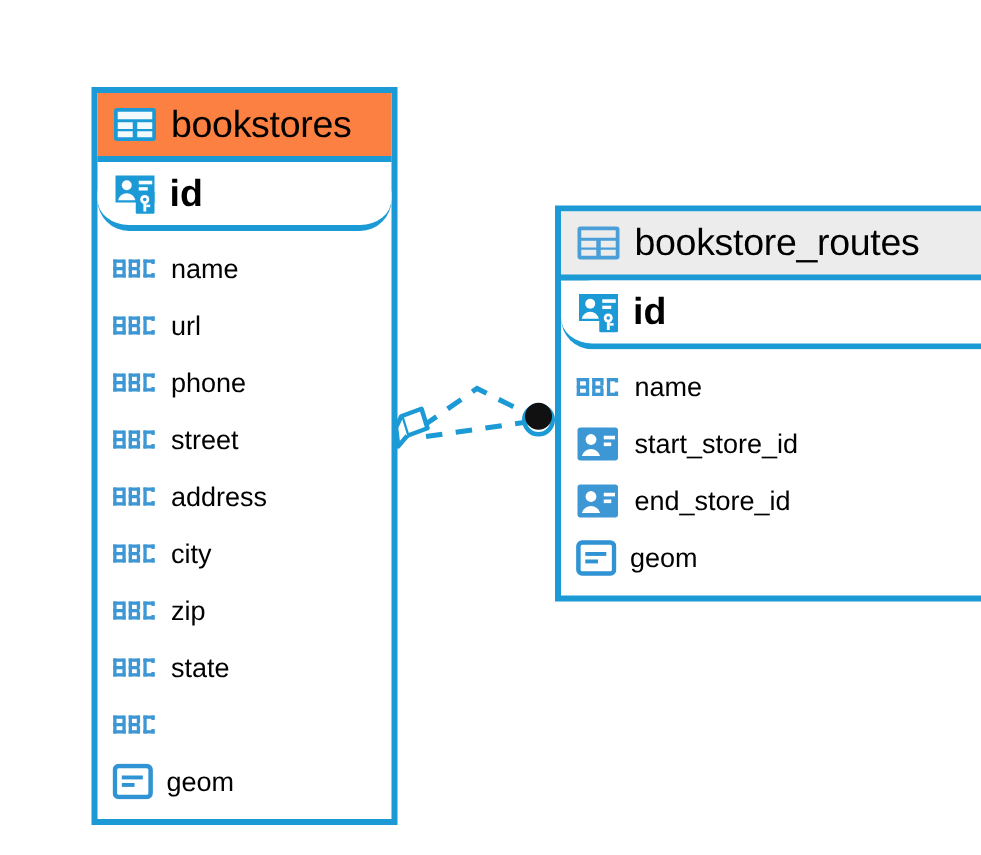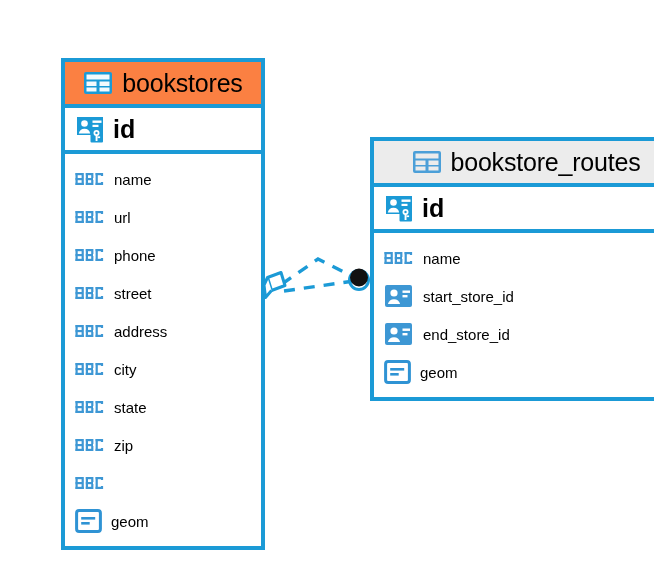--- a/index.html
+++ b/index.html
@@ -29,60 +29,60 @@
   }
 
   .entity-header {
     box-sizing: border-box;
     height: 46px;
     display: flex;
     align-items: center;
     gap: 9px;
     padding: 15px 10px;
     border-bottom: 4px solid #1b9ad6;
-    justify-content: center;
   }
   .entity-header.accent-orange { background: #fb8042; }
   .entity-header.accent-gray   { background: #ececec; }
 
   .entity-title {
     font-size: 25px;
     color: #000000;
     letter-spacing: -0.2px;
     white-space: nowrap;
   }
 
   .pk-row {
     box-sizing: border-box;
     height: 46px;
     display: flex;
     align-items: center;
     gap: 8px;
     padding: 0 10px;
     border-bottom: 4px solid #1b9ad6;
     background: #ffffff;
+    border-radius: 21px;
   }
   .pk-label {
     font-size: 25px;
     font-weight: bold;
     color: #000000;
   }
 
   .field-list {
     padding: 6px 0 6px 0;
   }
   .field-row {
     height: 38px;
     display: flex;
     align-items: center;
     gap: 9px;
     padding: 0 10px;
   }
   .field-label {
-    font-size: 15px;
+    font-size: 18px;
     color: #000000;
     white-space: nowrap;
   }
 
   
   .icon {
     flex: 0 0 auto;
     display: block;
     line-height: 0;
   }
@@ -315,47 +315,47 @@
               <rect x="16.2" y="2" width="2.2" height="5"></rect>
               <rect x="16.2" y="9" width="2.2" height="5"></rect>
               <rect x="20.6" y="2" width="2.2" height="12"></rect>
               <rect x="20.6" y="2" width="7.4" height="2.2"></rect>
               <rect x="20.6" y="11.8" width="7.4" height="2.2"></rect>
               <rect x="25.9" y="2" width="2.2" height="3"></rect>
               <rect x="25.9" y="11" width="2.2" height="3"></rect>
             </g>
           </svg>
         </span>
+        <span class="field-label">zip</span>
+      </div>
+
+      <div class="field-row">
+        <span class="icon icon-abc">
+          <svg viewBox="0 0 30 16" width="30" height="16" aria-hidden="true">
+            <g fill="#3d97d4">
+              <rect x="0.5" y="2" width="2.2" height="12"></rect>
+              <rect x="0.5" y="2" width="7" height="2.2"></rect>
+              <rect x="0.5" y="7" width="7" height="2.2"></rect>
+              <rect x="6.6" y="2" width="2.2" height="12"></rect>
+              <rect x="0.5" y="11.8" width="8.3" height="2.2"></rect>
+              <rect x="10.8" y="2" width="2.2" height="12"></rect>
+              <rect x="10.8" y="2" width="7.2" height="2.2"></rect>
+              <rect x="10.8" y="7" width="7.2" height="2.2"></rect>
+              <rect x="10.8" y="11.8" width="7.2" height="2.2"></rect>
+              <rect x="16.2" y="2" width="2.2" height="5"></rect>
+              <rect x="16.2" y="9" width="2.2" height="5"></rect>
+              <rect x="20.6" y="2" width="2.2" height="12"></rect>
+              <rect x="20.6" y="2" width="7.4" height="2.2"></rect>
+              <rect x="20.6" y="11.8" width="7.4" height="2.2"></rect>
+              <rect x="25.9" y="2" width="2.2" height="3"></rect>
+              <rect x="25.9" y="11" width="2.2" height="3"></rect>
+            </g>
+          </svg>
+        </span>
         <span class="field-label">state</span>
-      </div>
-
-      <div class="field-row">
-        <span class="icon icon-abc">
-          <svg viewBox="0 0 30 16" width="30" height="16" aria-hidden="true">
-            <g fill="#3d97d4">
-              <rect x="0.5" y="2" width="2.2" height="12"></rect>
-              <rect x="0.5" y="2" width="7" height="2.2"></rect>
-              <rect x="0.5" y="7" width="7" height="2.2"></rect>
-              <rect x="6.6" y="2" width="2.2" height="12"></rect>
-              <rect x="0.5" y="11.8" width="8.3" height="2.2"></rect>
-              <rect x="10.8" y="2" width="2.2" height="12"></rect>
-              <rect x="10.8" y="2" width="7.2" height="2.2"></rect>
-              <rect x="10.8" y="7" width="7.2" height="2.2"></rect>
-              <rect x="10.8" y="11.8" width="7.2" height="2.2"></rect>
-              <rect x="16.2" y="2" width="2.2" height="5"></rect>
-              <rect x="16.2" y="9" width="2.2" height="5"></rect>
-              <rect x="20.6" y="2" width="2.2" height="12"></rect>
-              <rect x="20.6" y="2" width="7.4" height="2.2"></rect>
-              <rect x="20.6" y="11.8" width="7.4" height="2.2"></rect>
-              <rect x="25.9" y="2" width="2.2" height="3"></rect>
-              <rect x="25.9" y="11" width="2.2" height="3"></rect>
-            </g>
-          </svg>
-        </span>
-        <span class="field-label">zip</span>
       </div>
 
       <div class="field-row">
         <span class="icon icon-abc">
           <svg viewBox="0 0 30 16" width="30" height="16" aria-hidden="true">
             <g fill="#3d97d4">
               <rect x="0.5" y="2" width="2.2" height="12"></rect>
               <rect x="0.5" y="2" width="7" height="2.2"></rect>
               <rect x="0.5" y="7" width="7" height="2.2"></rect>
               <rect x="6.6" y="2" width="2.2" height="12"></rect>

